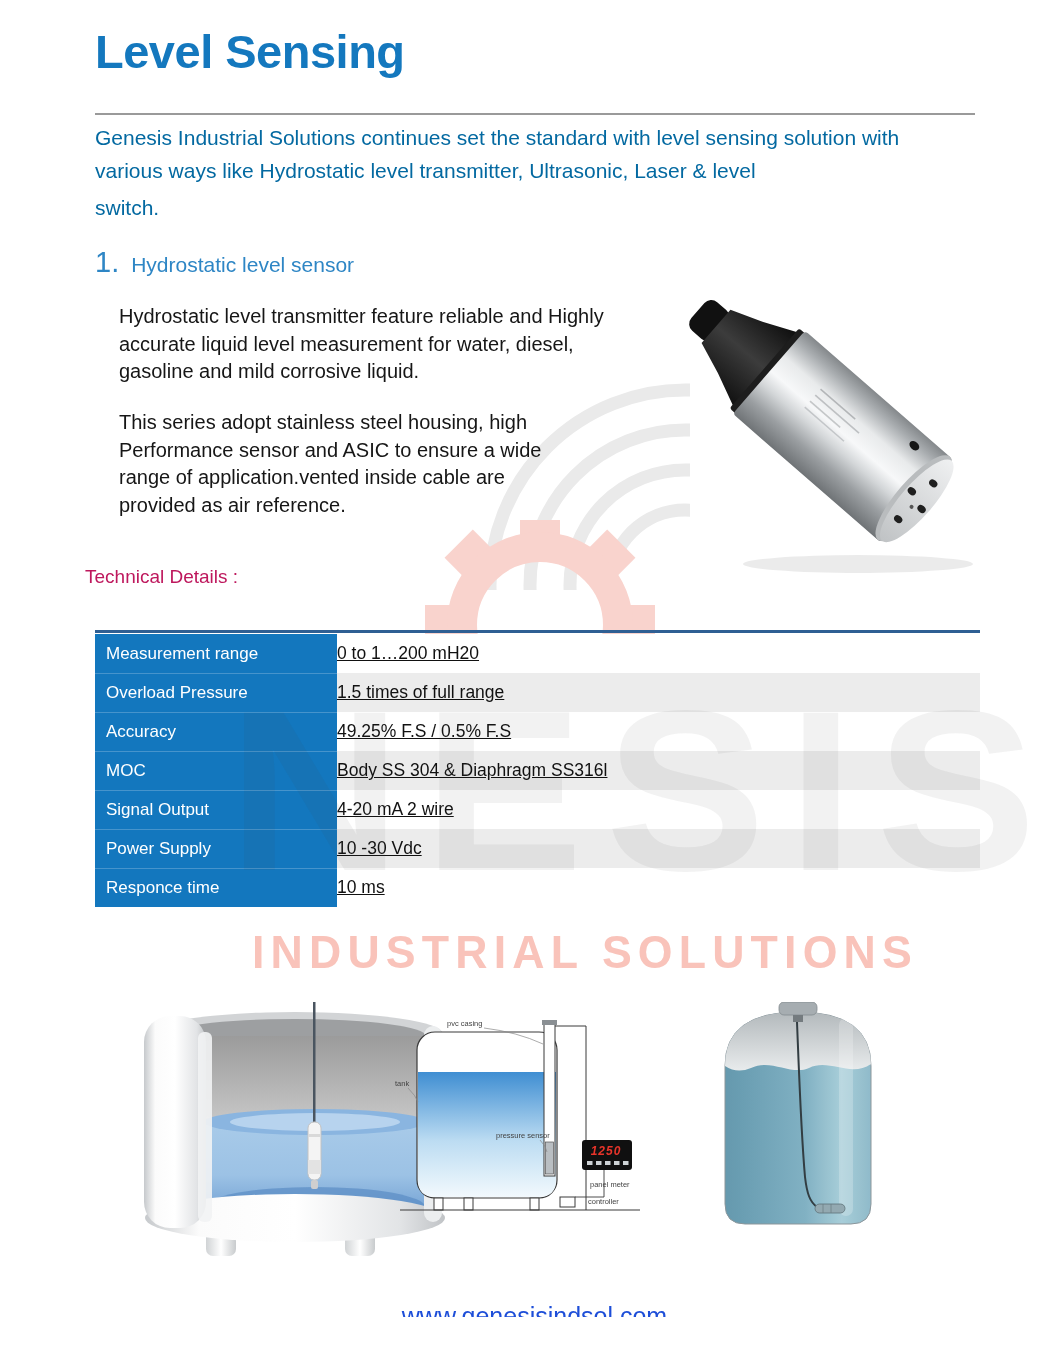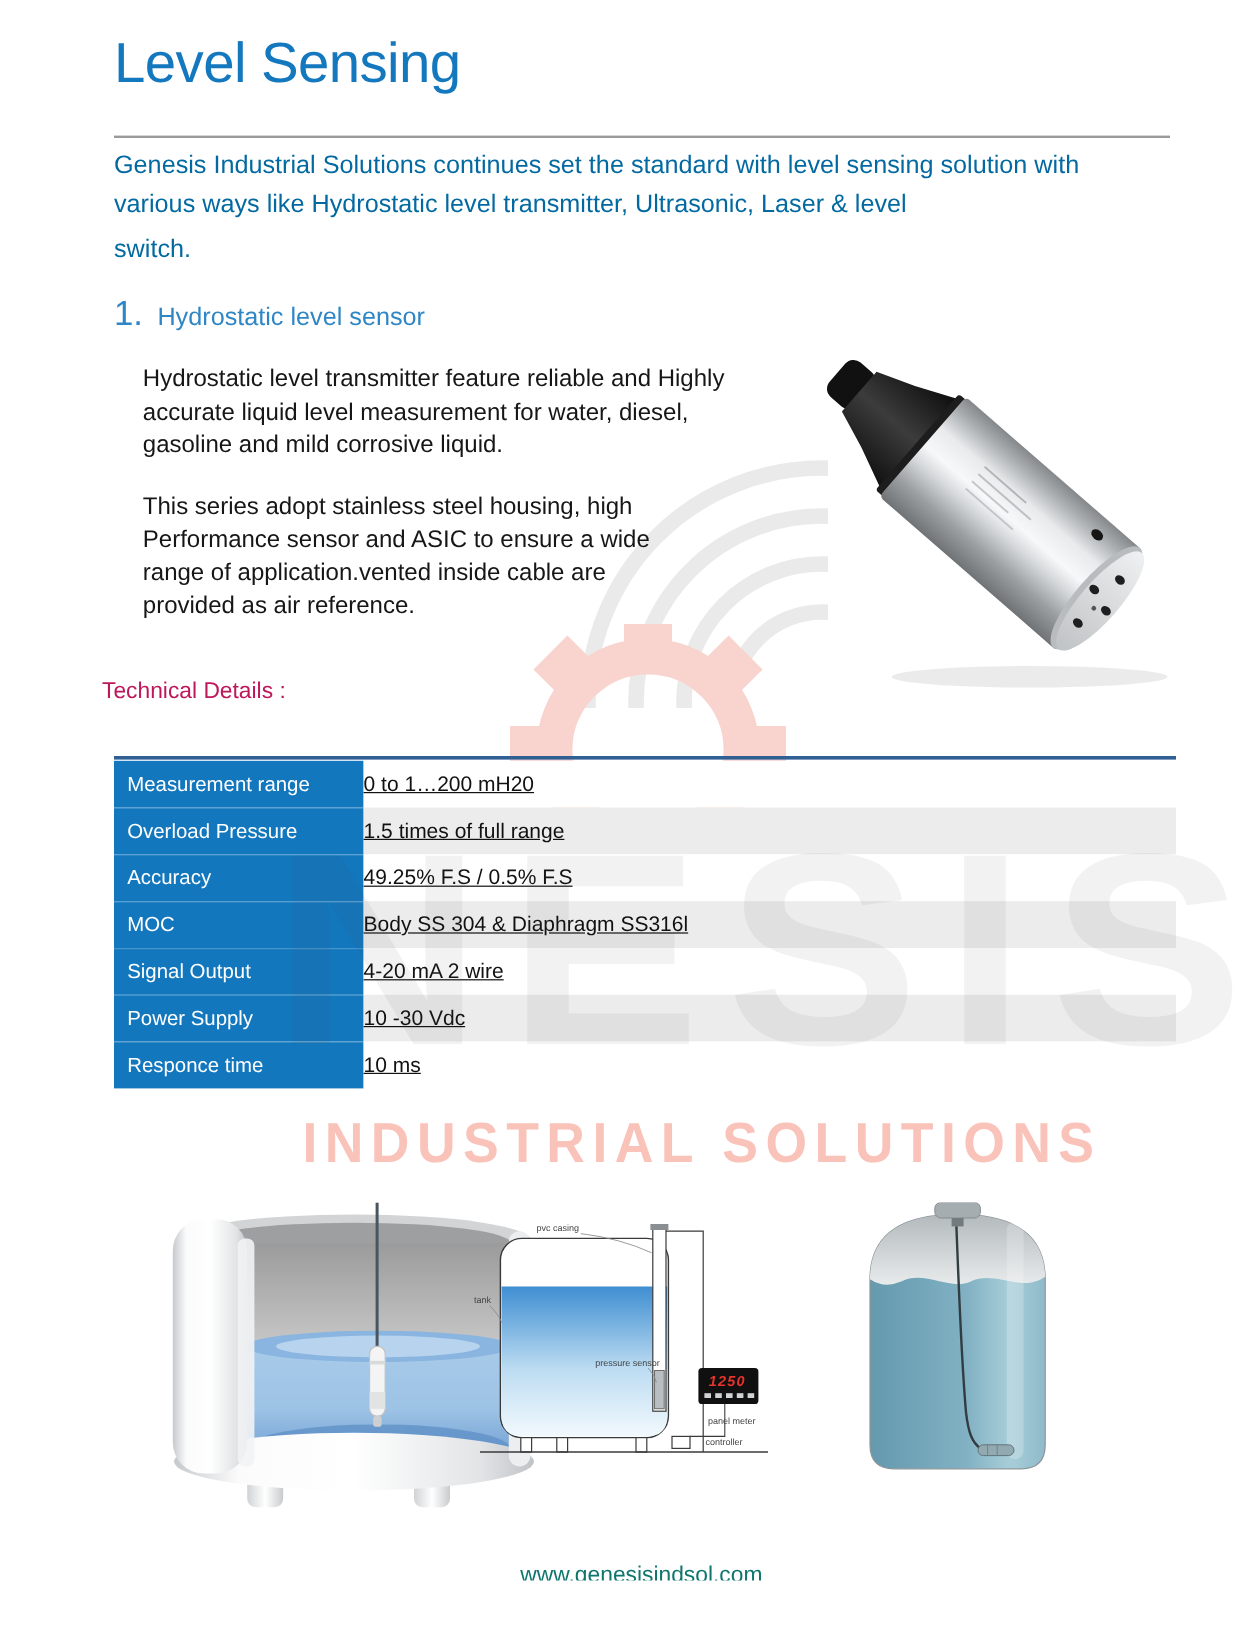--- a/index.html
+++ b/index.html
@@ -4,47 +4,47 @@
 <style>
   html,body{margin:0;padding:0;background:#fff;}
   .page{position:relative;width:1039px;height:1372px;background:#ffffff;overflow:hidden;
         font-family:"Liberation Sans","DejaVu Sans",sans-serif;color:#1c1c1c;}
   
   .wm{position:absolute;z-index:1;pointer-events:none;}
   .wm-brand{left:252px;top:924px;font-size:47px;font-weight:700;letter-spacing:6.5px;
             color:#f9c3ba;transform:scaleX(.95);transform-origin:left top;white-space:nowrap;}
   
   .ct{position:absolute;z-index:2;}
-  .title{left:95px;top:24px;font-size:47px;font-weight:400;color:#1478be;letter-spacing:-.5px;}
+  .title{left:95px;top:24px;font-size:47px;font-weight:700;color:#1478be;letter-spacing:-.5px;}
   .hr1{left:95px;top:113px;width:880px;height:2px;background:#9a9a9a;}
   .intro{left:95px;top:121px;width:890px;font-size:21px;line-height:33px;color:#0369a1;}
   .intro .gap{margin-top:4px;}
   .sec-head{left:95px;top:246px;display:flex;align-items:baseline;color:#2e86c5;}
   .sec-num{font-size:29px;}
   .sec-title{font-size:21px;margin-left:12px;}
   .para{left:95px;top:303px;width:575px;font-size:20px;line-height:27.5px;color:#161616;margin-left:24px;}
   .para2{top:409px;}
   .tech-label{left:85px;top:566px;font-size:19px;color:#be185d;}
   .tbl-topline{left:95px;top:630px;width:885px;height:3px;background:#2f5f93;}
   .tbl{left:95px;top:634px;width:885px;}
   .trow{display:flex;height:39px;box-sizing:border-box;}
-  .tlabel{width:208px;box-sizing:border-box;background:#1377be;color:#ffffff;font-size:17px;
+  .tlabel{width:242px;box-sizing:border-box;background:#1377be;color:#ffffff;font-size:17px;
           display:flex;align-items:center;padding-left:11px;}
   .trow + .trow .tlabel{border-top:1px solid rgba(255,255,255,.22);text-align:center;}
   .tval{flex:1;font-size:17.5px;color:#111;display:flex;align-items:center;text-decoration:underline;}
   .trow:nth-child(even) .tval{background:#ececec;}
   .trow:nth-child(odd) .tval{background:#ffffff;}
   
   .ghost{position:absolute;z-index:3;left:228px;top:660px;font-size:240px;font-weight:700;
          letter-spacing:22px;color:rgba(70,70,70,.07);transform:scaleY(.95);
          transform-origin:left top;pointer-events:none;white-space:nowrap;}
   
   .footer-clip{position:absolute;z-index:2;left:0;top:1302px;width:1039px;height:15px;
                overflow:hidden;text-align:center;}
-  .footer-clip span{font-size:19px;color:#0f766e;padding-left:30px;}
+  .footer-clip span{font-size:25px;color:#1d4ed8;padding-left:30px;}
   svg text{font-family:"Liberation Sans","DejaVu Sans",sans-serif;}
 </style>
 </head>
 <body>
 
 <div class="page">
 
   <svg class="wm" style="left:420px;top:330px;" width="270" height="260" viewBox="0 0 270 260">
     <g fill="none" stroke="#eaeaea" stroke-width="13">
       <circle cx="265" cy="255" r="75"></circle>

